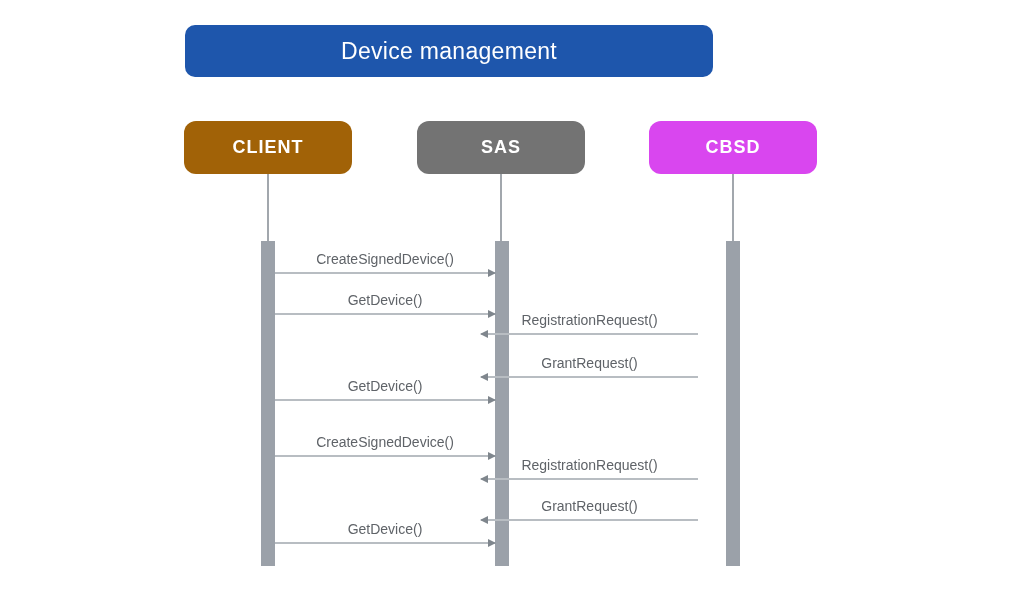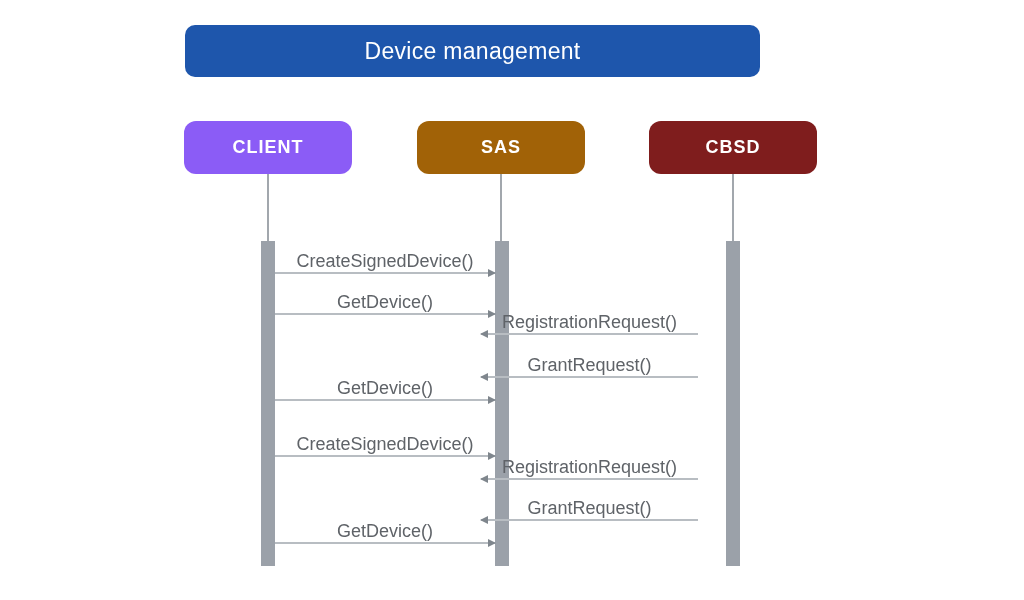--- a/index.html
+++ b/index.html
@@ -1,21 +1,21 @@
 <!DOCTYPE html>
 <html><head>
 <meta charset="utf-8">
 <style>
   html,body { margin:0; padding:0; background:#ffffff; }
   #canvas {
     position:relative; width:1024px; height:600px; background:#ffffff;
     font-family:"Liberation Sans","DejaVu Sans",sans-serif; overflow:hidden;
   }
   .title-bar {
-    position:absolute; left:185px; top:25px; width:575px; height:52px;
+    position:absolute; left:185px; top:25px; width:528px; height:52px;
     background:#1e56ac; border-radius:10px;
     display:flex; align-items:center; justify-content:center;
     color:#ffffff; font-size:23px; font-weight:500; letter-spacing:0.3px;
   }
   .actor-box {
     position:absolute; top:121px; width:168px; height:53px; border-radius:12px;
     display:flex; align-items:center; justify-content:center;
     color:#ffffff; font-size:18px; font-weight:bold; letter-spacing:1px;
   }
   .actor-client { left:184px; background:#6d9ef1; }
@@ -40,39 +40,39 @@
     position:absolute; left:0; right:0; top:0; height:1.5px; background:#b8bdc2;
   }
   .msg .head {
     position:absolute; top:-3.5px; width:0; height:0;
     border-top:4px solid transparent; border-bottom:4px solid transparent;
   }
   .msg.dir-right .head { right:-1px; border-left:8px solid #7f868d; }
   .msg.dir-left  .head { left:-1px;  border-right:8px solid #7f868d; }
   .msg .msg-label {
     position:absolute; left:0; right:0; top:-21px; text-align:center;
-    font-size:18px; color:#5f6368; white-space:nowrap;
+    font-size:14px; color:#5f6368; white-space:nowrap;
   }
 </style>
 </head>
 <body>
 
 <div id="canvas">
 
   <div class="title-bar" style="background-color: rgb(30, 86, 172);">
     <span>Device management</span>
   </div>
 
-  <div class="actor-box actor-client" style="background-color: #8b5cf6; align-items: center;">
+  <div class="actor-box actor-client" style="background-color: #a16207; align-items: center;">
     <span>CLIENT</span>
   </div>
-  <div class="actor-box actor-sas" style="background-color: #a16207;">
+  <div class="actor-box actor-sas" style="background-color: #737373;">
     <span>SAS</span>
   </div>
-  <div class="actor-box actor-cbsd" style="background-color: #7f1d1d;">
+  <div class="actor-box actor-cbsd" style="background-color: #d946ef;">
     <span>CBSD</span>
   </div>
 
   <div class="lifeline lifeline-client"></div>
   <div class="lifeline lifeline-sas"></div>
   <div class="lifeline lifeline-cbsd"></div>
 
   <div class="activation activation-client"></div>
   <div class="activation activation-sas"></div>
   <div class="activation activation-cbsd"></div>

